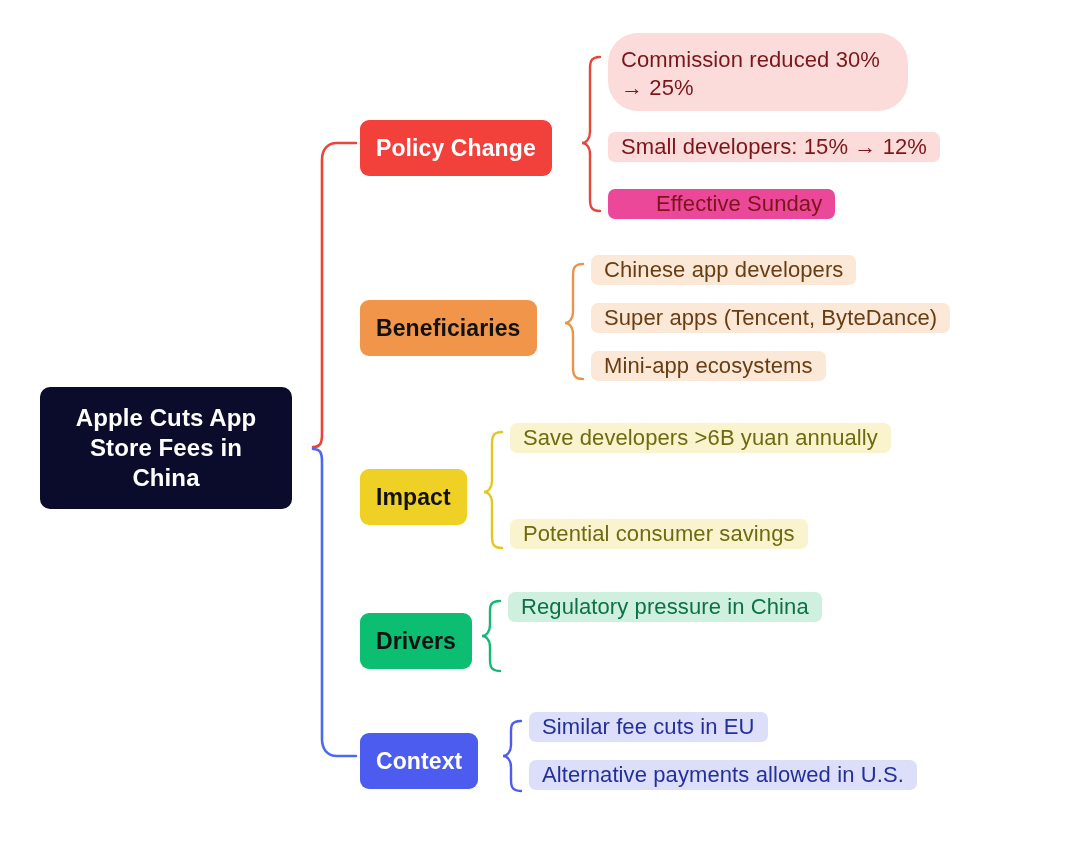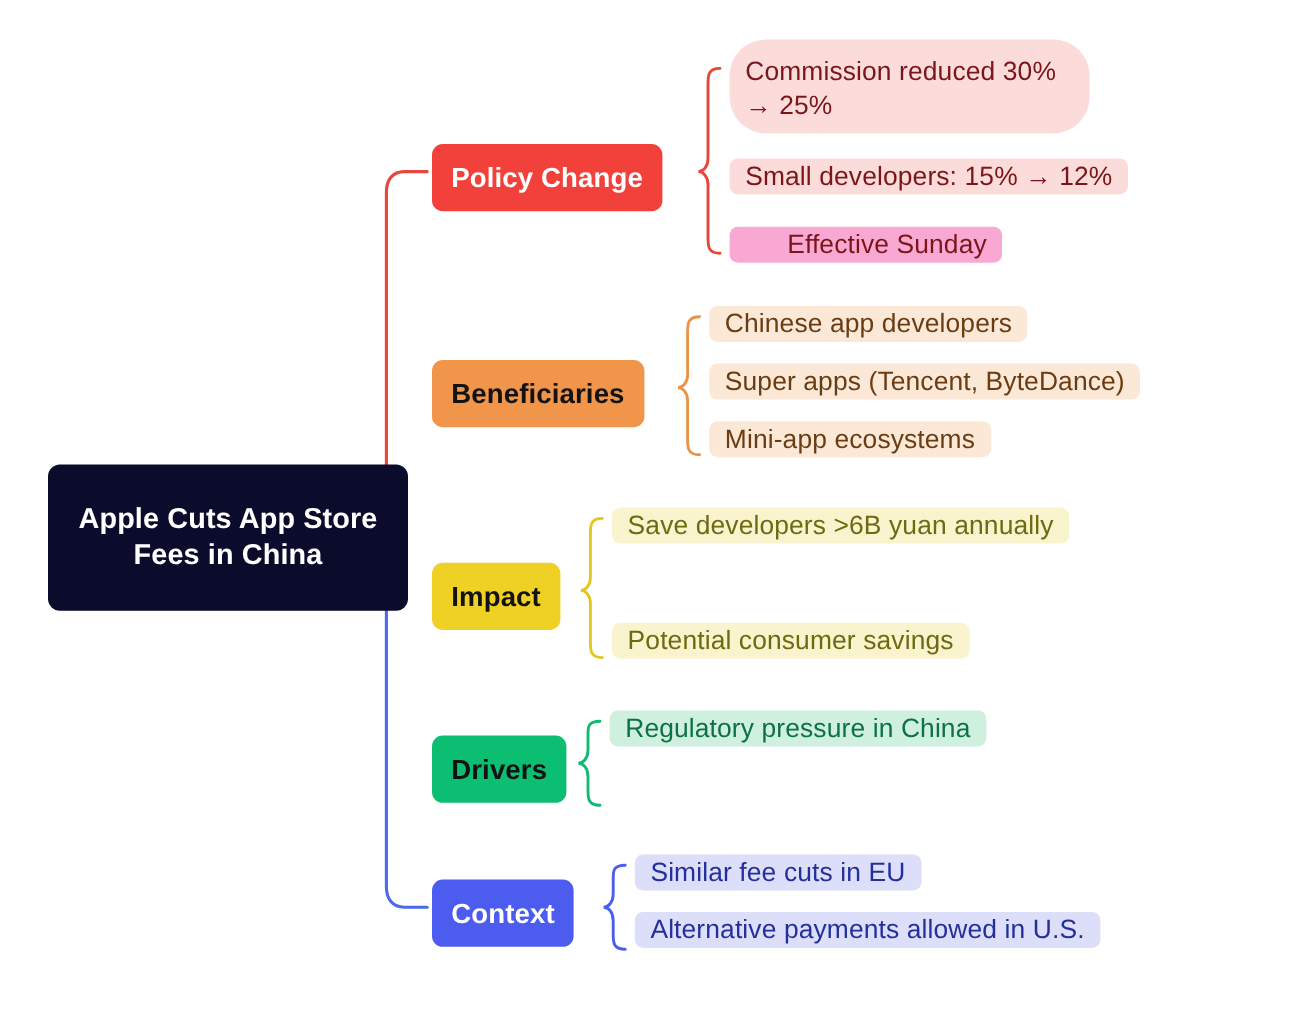--- a/index.html
+++ b/index.html
@@ -16,21 +16,21 @@
   }
   #wires {
     position: absolute; left: 0; top: 0;
     width: 1080px; height: 842px;
     pointer-events: none;
   }
   
   .root-node {
     position: absolute;
     left: 40px; top: 387px;
-    width: 300px; height: 122px;
+    width: 252px; height: 122px;
     background: #0B0B2B;
     border-radius: 10px;
     display: flex; align-items: center; justify-content: center;
     text-align: center;
     color: #ffffff;
     font-size: 24px;
     font-weight: 700;
     line-height: 1.26;
     letter-spacing: 0.1px;
     padding: 6px 14px;
@@ -104,21 +104,21 @@
 
   <div class="branch-node" style="left:360px; top:120px; background:#F2403A; color:#ffffff;">
     <span>Policy Change</span>
   </div>
   <div class="leaf two-line" style="left:608px; top:33px; width:300px; background:#FBDCDA; color:#7C1519;border-radius:30px;">
     <span>Commission reduced 30% → 25%</span>
   </div>
   <div class="leaf" style="left:608px; top:132px; background:#FBDCDA; color:#7C1519;">
     <span>Small developers: 15% → 12%</span>
   </div>
-  <div class="leaf" style="left:608px; top:189px; background:#f9a8d4; color:#7C1519;padding-left:48px;">
+  <div class="leaf" style="left:608px; top:189px; background:#ec4899; color:#7C1519;padding-left:48px;">
     <span>Effective Sunday</span>
   </div>
 
   <div class="branch-node" style="left:360px; top:300px; background:#F0954A; color:#121212;">
     <span>Beneficiaries</span>
   </div>
   <div class="leaf" style="left:591px; top:255px; background:#FCE8D6; color:#6A3C12;">
     <span>Chinese app developers</span>
   </div>
   <div class="leaf" style="left:591px; top:303px; background:#FCE8D6; color:#6A3C12;">

